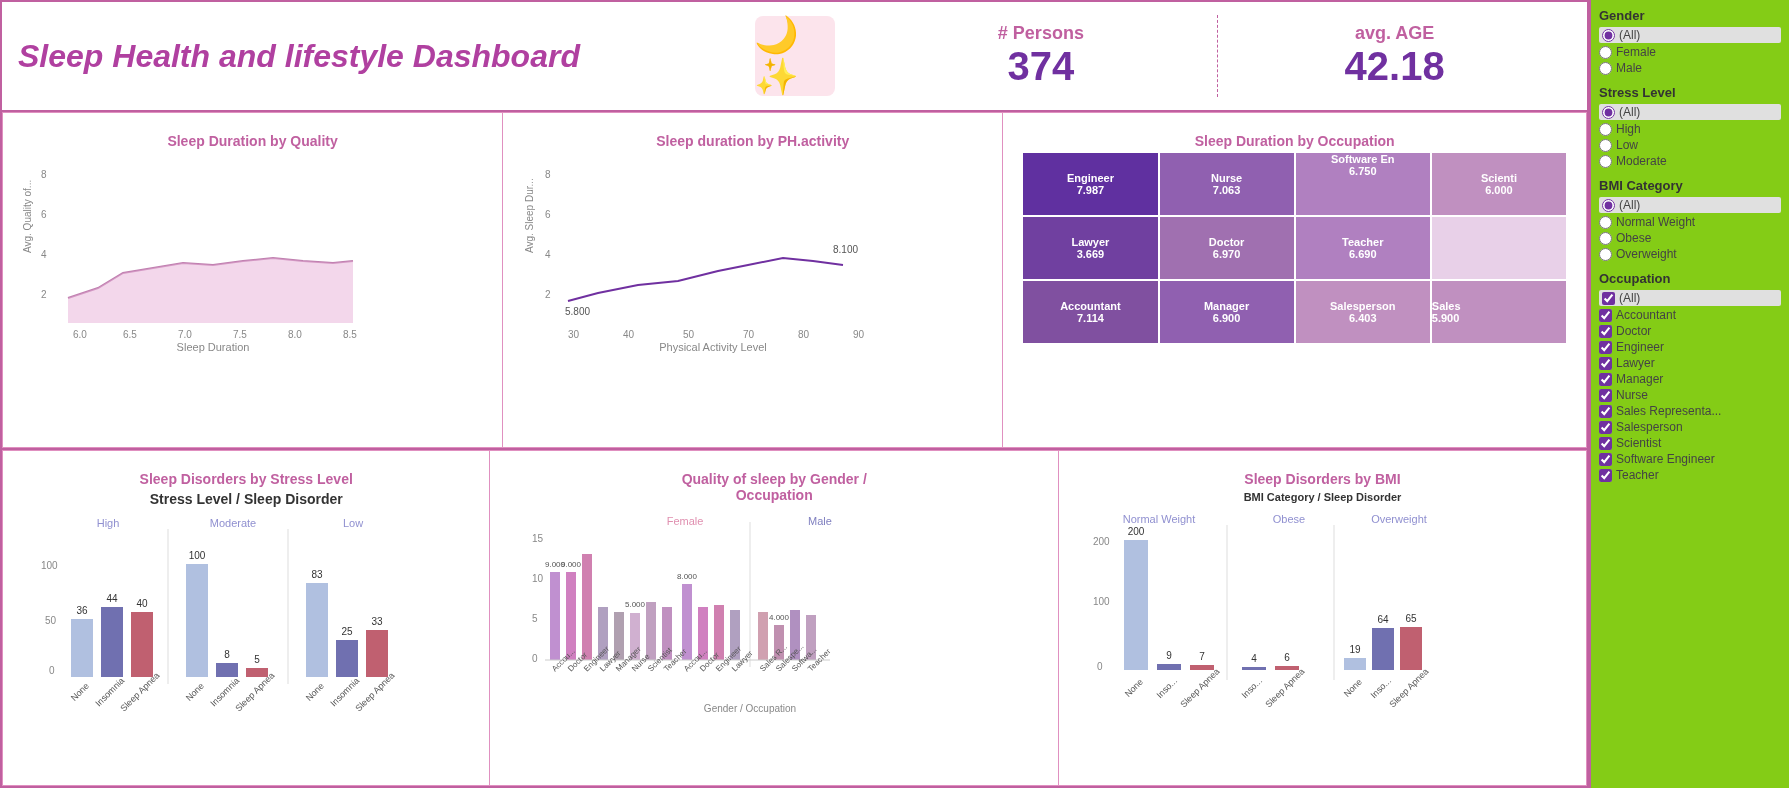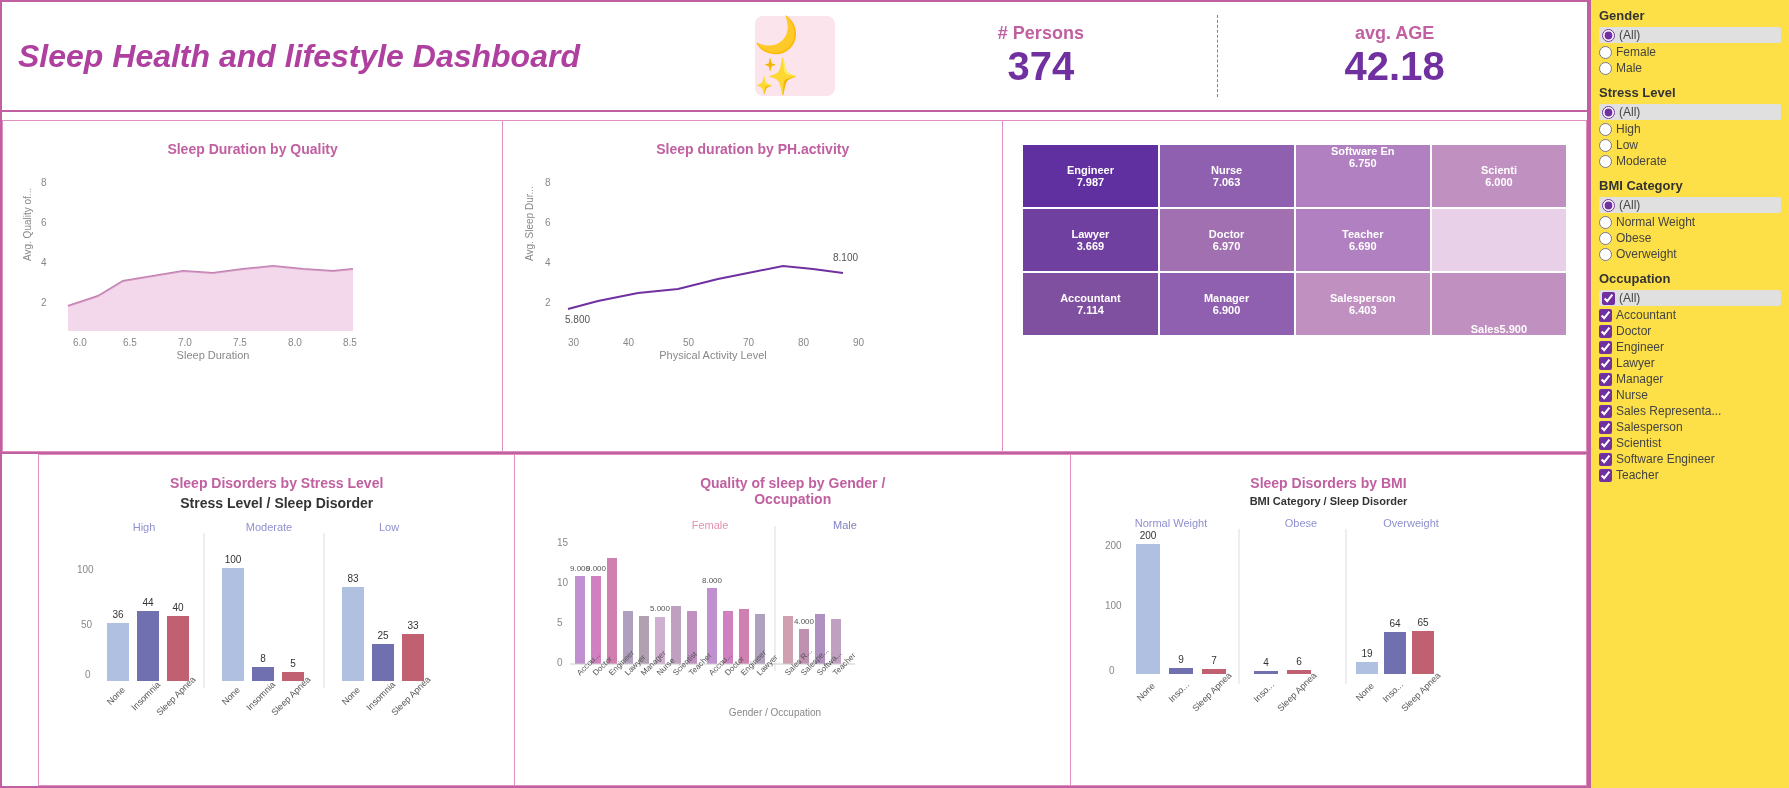--- a/index.html
+++ b/index.html
@@ -1,39 +1,39 @@
 <!DOCTYPE html>
 <html><head>
   <meta charset="utf-8">
   <style>
     * { box-sizing: border-box; margin: 0; padding: 0; }
     body { font-family: Arial, sans-serif; background: #fff; width: 1789px; height: 788px; overflow: hidden; display: flex; }
     
     
-    .dashboard { flex: 1; display: flex; flex-direction: column; border: 2px solid #c060a0; gap: 8px; }
+    .dashboard { flex: 1; display: flex; flex-direction: column; border: 2px solid #c060a0; }
     
     
     .header { display: flex; align-items: center; background: #fff; border-bottom: 2px solid #c060a0; padding: 8px 16px; min-height: 110px; }
     .header-title { flex: 1; }
     .header-title h1 { font-size: 32px; font-weight: bold; color: #b040a0; font-style: italic; }
     .moon-icon { width: 80px; height: 80px; background: #fce4ec; border-radius: 8px; display: flex; align-items: center; justify-content: center; font-size: 36px; margin: 0 30px; }
     .stats { display: flex; flex: 1; }
     .stat-box { flex: 1; display: flex; flex-direction: column; align-items: center; justify-content: center; padding: 8px; }
     .stat-box:first-child { border-right: 1px dashed #c060a0; }
     .stat-label { font-size: 18px; color: #c060a0; font-weight: bold; }
     .stat-value { font-size: 40px; font-weight: bold; color: #7030a0; }
     
     
     .charts-area { flex: 1; display: flex; flex-direction: column; }
     .charts-row { display: flex; flex: 1; }
     .chart-panel { flex: 1; border: 1.5px solid #e090c0; padding: 20px; position: relative; }
     .chart-title { text-align: center; color: #c060a0; font-size: 14px; font-weight: bold; margin-bottom: 4px; }
     
     
-    .sidebar { width: 200px; background: #fde047; border-left: 2px solid #c060a0; padding: 8px; overflow-y: auto; font-size: 12px; }
+    .sidebar { width: 200px; background: #84cc16; border-left: 2px solid #c060a0; padding: 8px; overflow-y: auto; font-size: 12px; }
     .filter-group { margin-bottom: 10px; }
     .filter-title { font-weight: bold; color: #333; font-size: 13px; margin-bottom: 4px; }
     .filter-option { display: flex; align-items: center; gap: 4px; margin-bottom: 2px; color: #444; }
     .filter-option input { accent-color: #7030a0; }
     
     
     svg { overflow: visible; }
     .row-divider { border-top: 2px solid #c060a0; }
   </style>
 </head>
@@ -108,20 +108,21 @@
           <text x="190" y="198" font-size="11" fill="#888" text-anchor="middle">Physical Activity Level</text>
 
           <path d="M45,148 L75,140 L115,132 L155,128 L195,118 L225,112 L260,105 L290,108 L320,112" stroke="#7030a0" stroke-width="2" fill="none"></path>
 
           <text x="42" y="162" font-size="10" fill="#555">5.800</text>
           <text x="310" y="100" font-size="10" fill="#555">8.100</text>
         </svg>
       </div>
 
       <div class="chart-panel" style="flex:1.3; border-left:none;">
+        <div class="chart-title">Sleep Duration by Occupation</div>
         <div style="display:grid; grid-template-columns: repeat(4,1fr); grid-template-rows: repeat(3,1fr); gap:2px; height:190px; margin-top:4px;">
           <div style="background:#6030a0; color:white; display:flex; flex-direction:column; align-items:center; justify-content:center; font-size:11px; font-weight:bold;">
               <span>Engineer</span>
               <span>7.987</span>
             </div>
           <div style="background:#9060b0; color:white; display:flex; flex-direction:column; align-items:center; justify-content:center; font-size:11px; font-weight:bold;">
               <span>Nurse</span>
               <span>7.063</span>
             </div>
           <div style="background:#b080c0; color:white; display:flex; flex-direction:column; align-items:center; justify-content:flex-start; font-size:11px; font-weight:bold;">
@@ -150,31 +151,31 @@
               <span>7.114</span>
             </div>
           <div style="background:#9060b0; color:white; display:flex; flex-direction:column; align-items:center; justify-content:center; font-size:11px; font-weight:bold;">
               <span>Manager</span>
               <span>6.900</span>
             </div>
           <div style="background:#c090c0; color:white; display:flex; flex-direction:column; align-items:center; justify-content:center; font-size:11px; font-weight:bold;">
               <span>Salesperson</span>
               <span>6.403</span>
             </div>
-          <div style="background:#c090c0; color:white; display:flex; flex-direction:row; align-items:flex-end; justify-content:center; font-size:11px; font-weight:bold;">
+          <div style="background:#c090c0; color:white; display:flex; flex-direction:column; align-items:flex-start; justify-content:center; font-size:11px; font-weight:bold;">
               <span>Sales</span>
               <span>5.900</span>
             </div>
         </div>
       </div>
     </div>
 
     <div class="charts-row row-divider">
 
-      <div class="chart-panel" style="flex:1.1;margin-left:36px;">
+      <div class="chart-panel" style="flex:1.1;">
         <div class="chart-title">Sleep Disorders by Stress Level</div>
         <div style="text-align:center; font-size:14px; font-weight:bold; color:#333; margin-bottom:2px;">Stress Level / Sleep Disorder</div>
         
         <svg width="100%" height="195">
 
           <text x="85" y="18" font-size="11" fill="#9090d0" text-anchor="middle">High</text>
           <text x="210" y="18" font-size="11" fill="#9090d0" text-anchor="middle">Moderate</text>
           <text x="330" y="18" font-size="11" fill="#9090d0" text-anchor="middle">Low</text>
 
           <line x1="145" y1="20" x2="145" y2="175" stroke="#ddd" stroke-width="1"></line>

